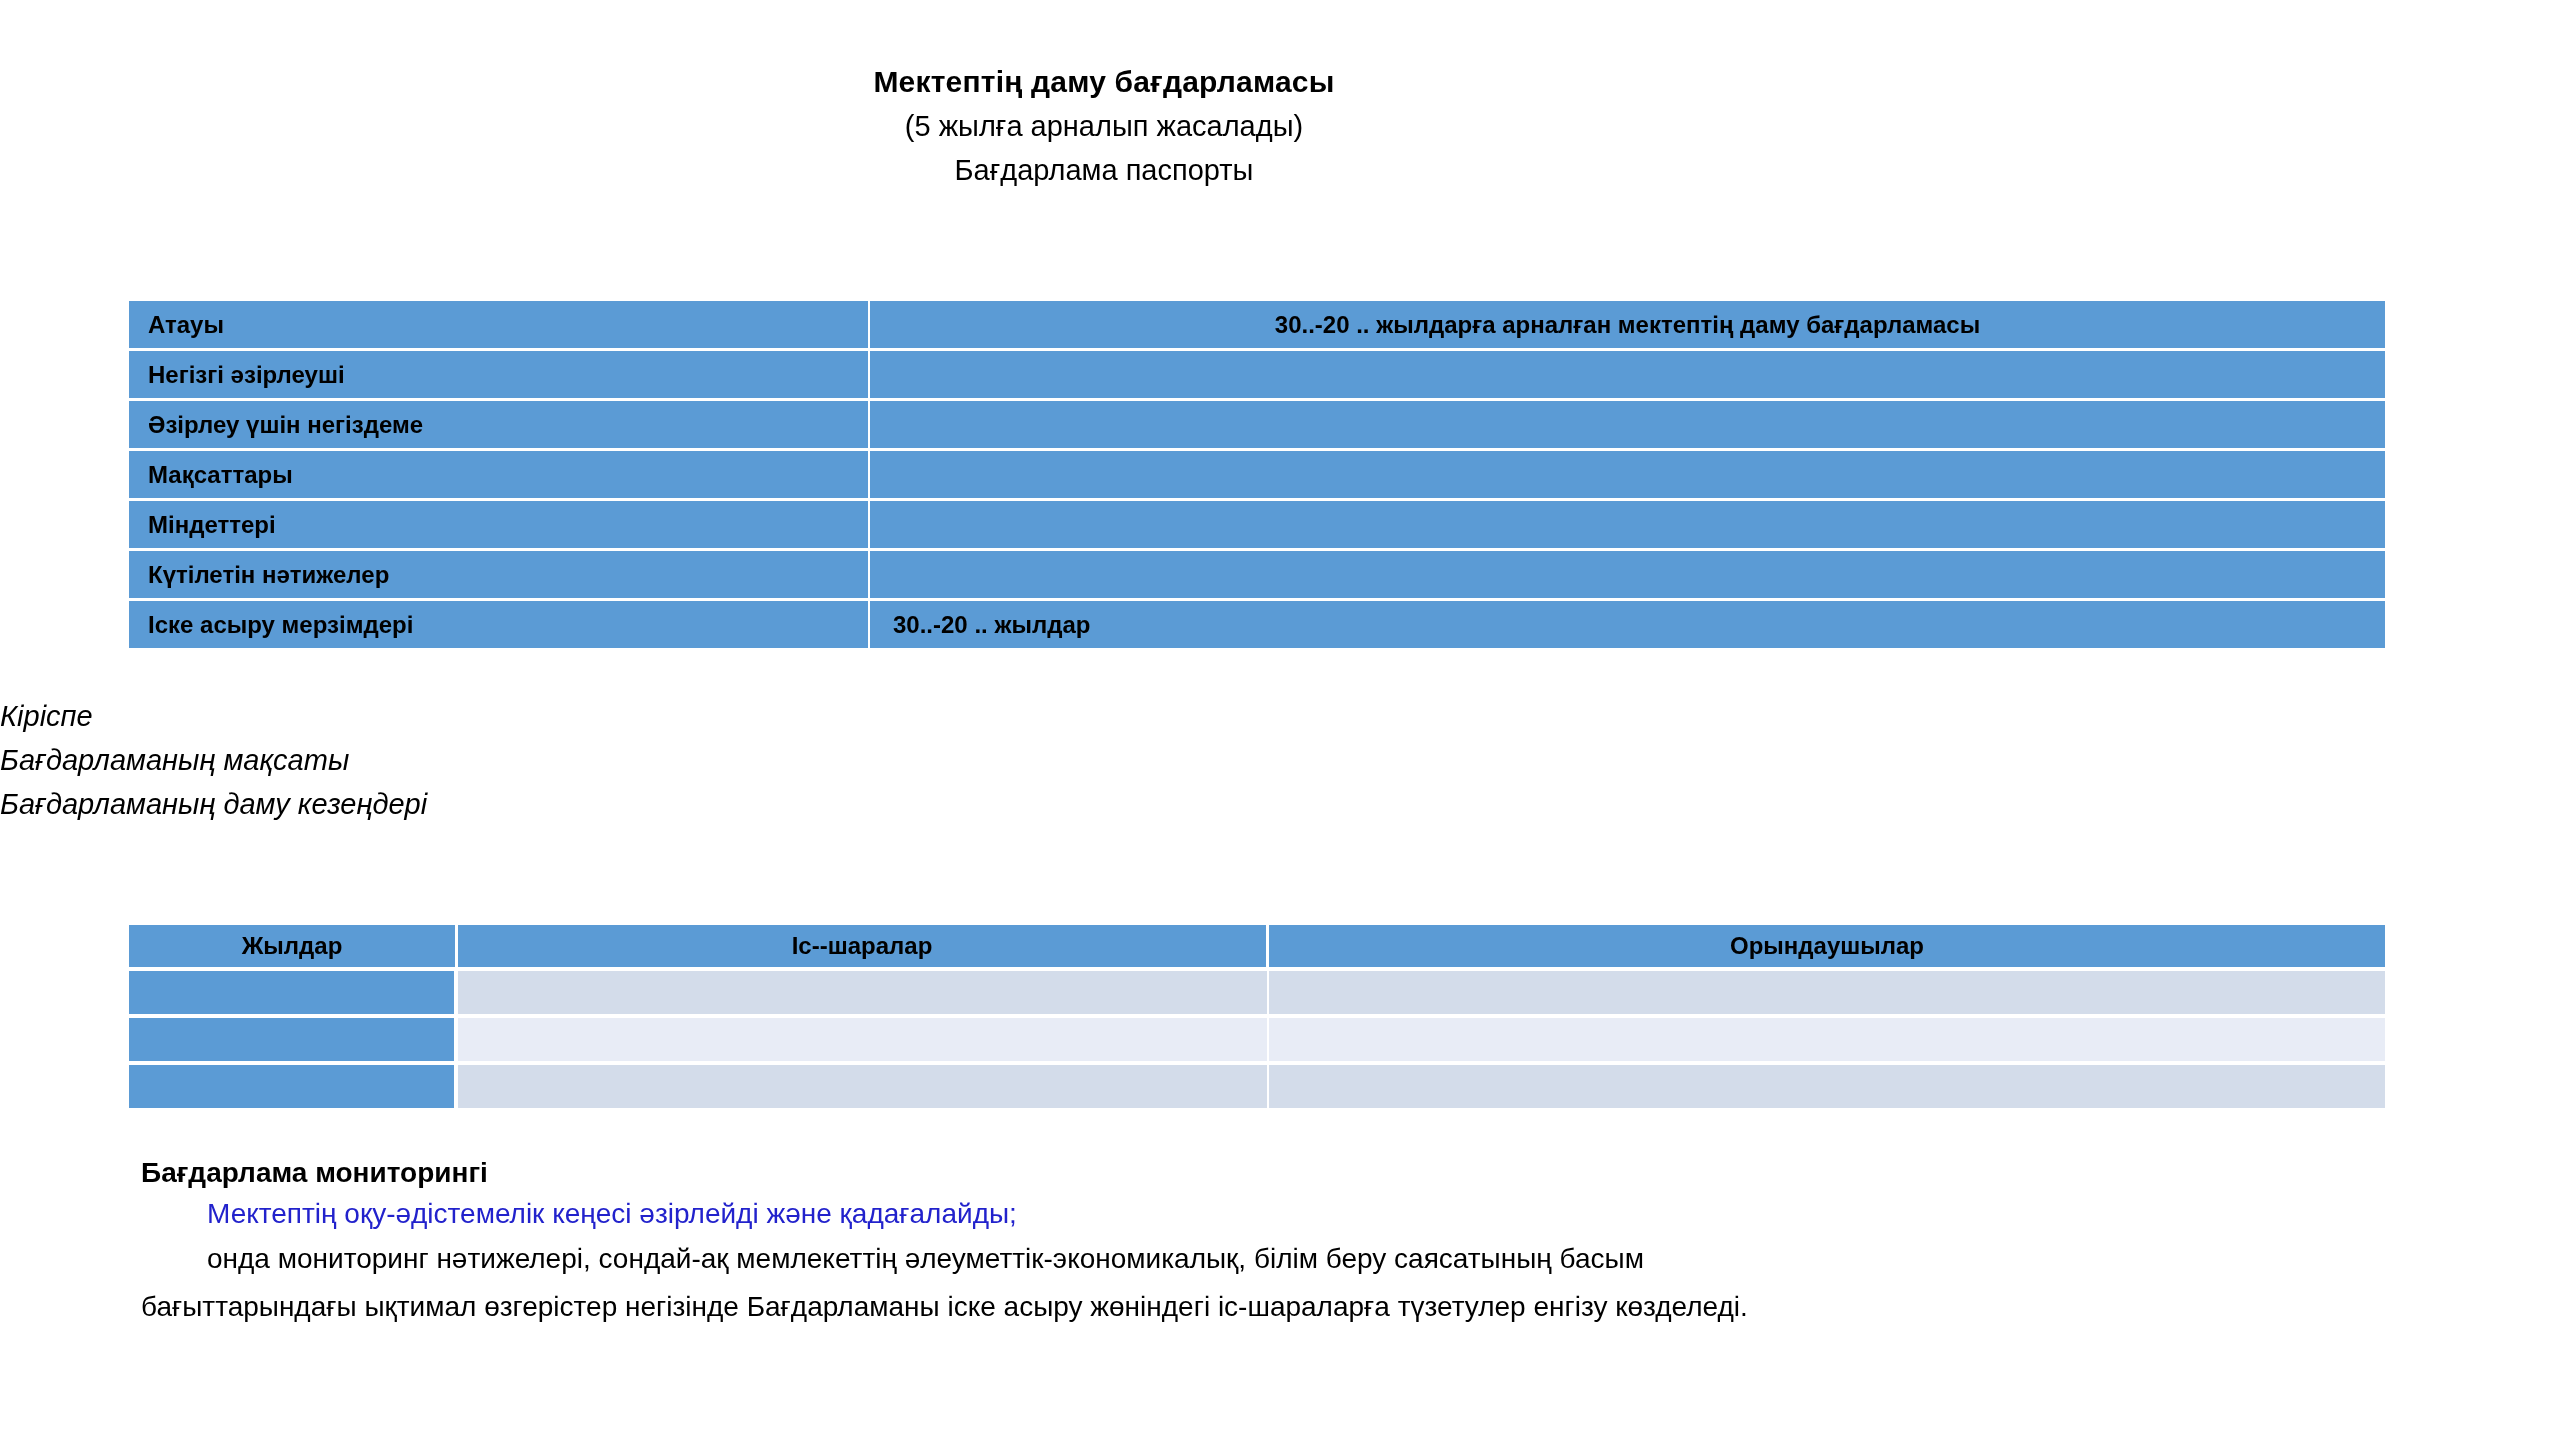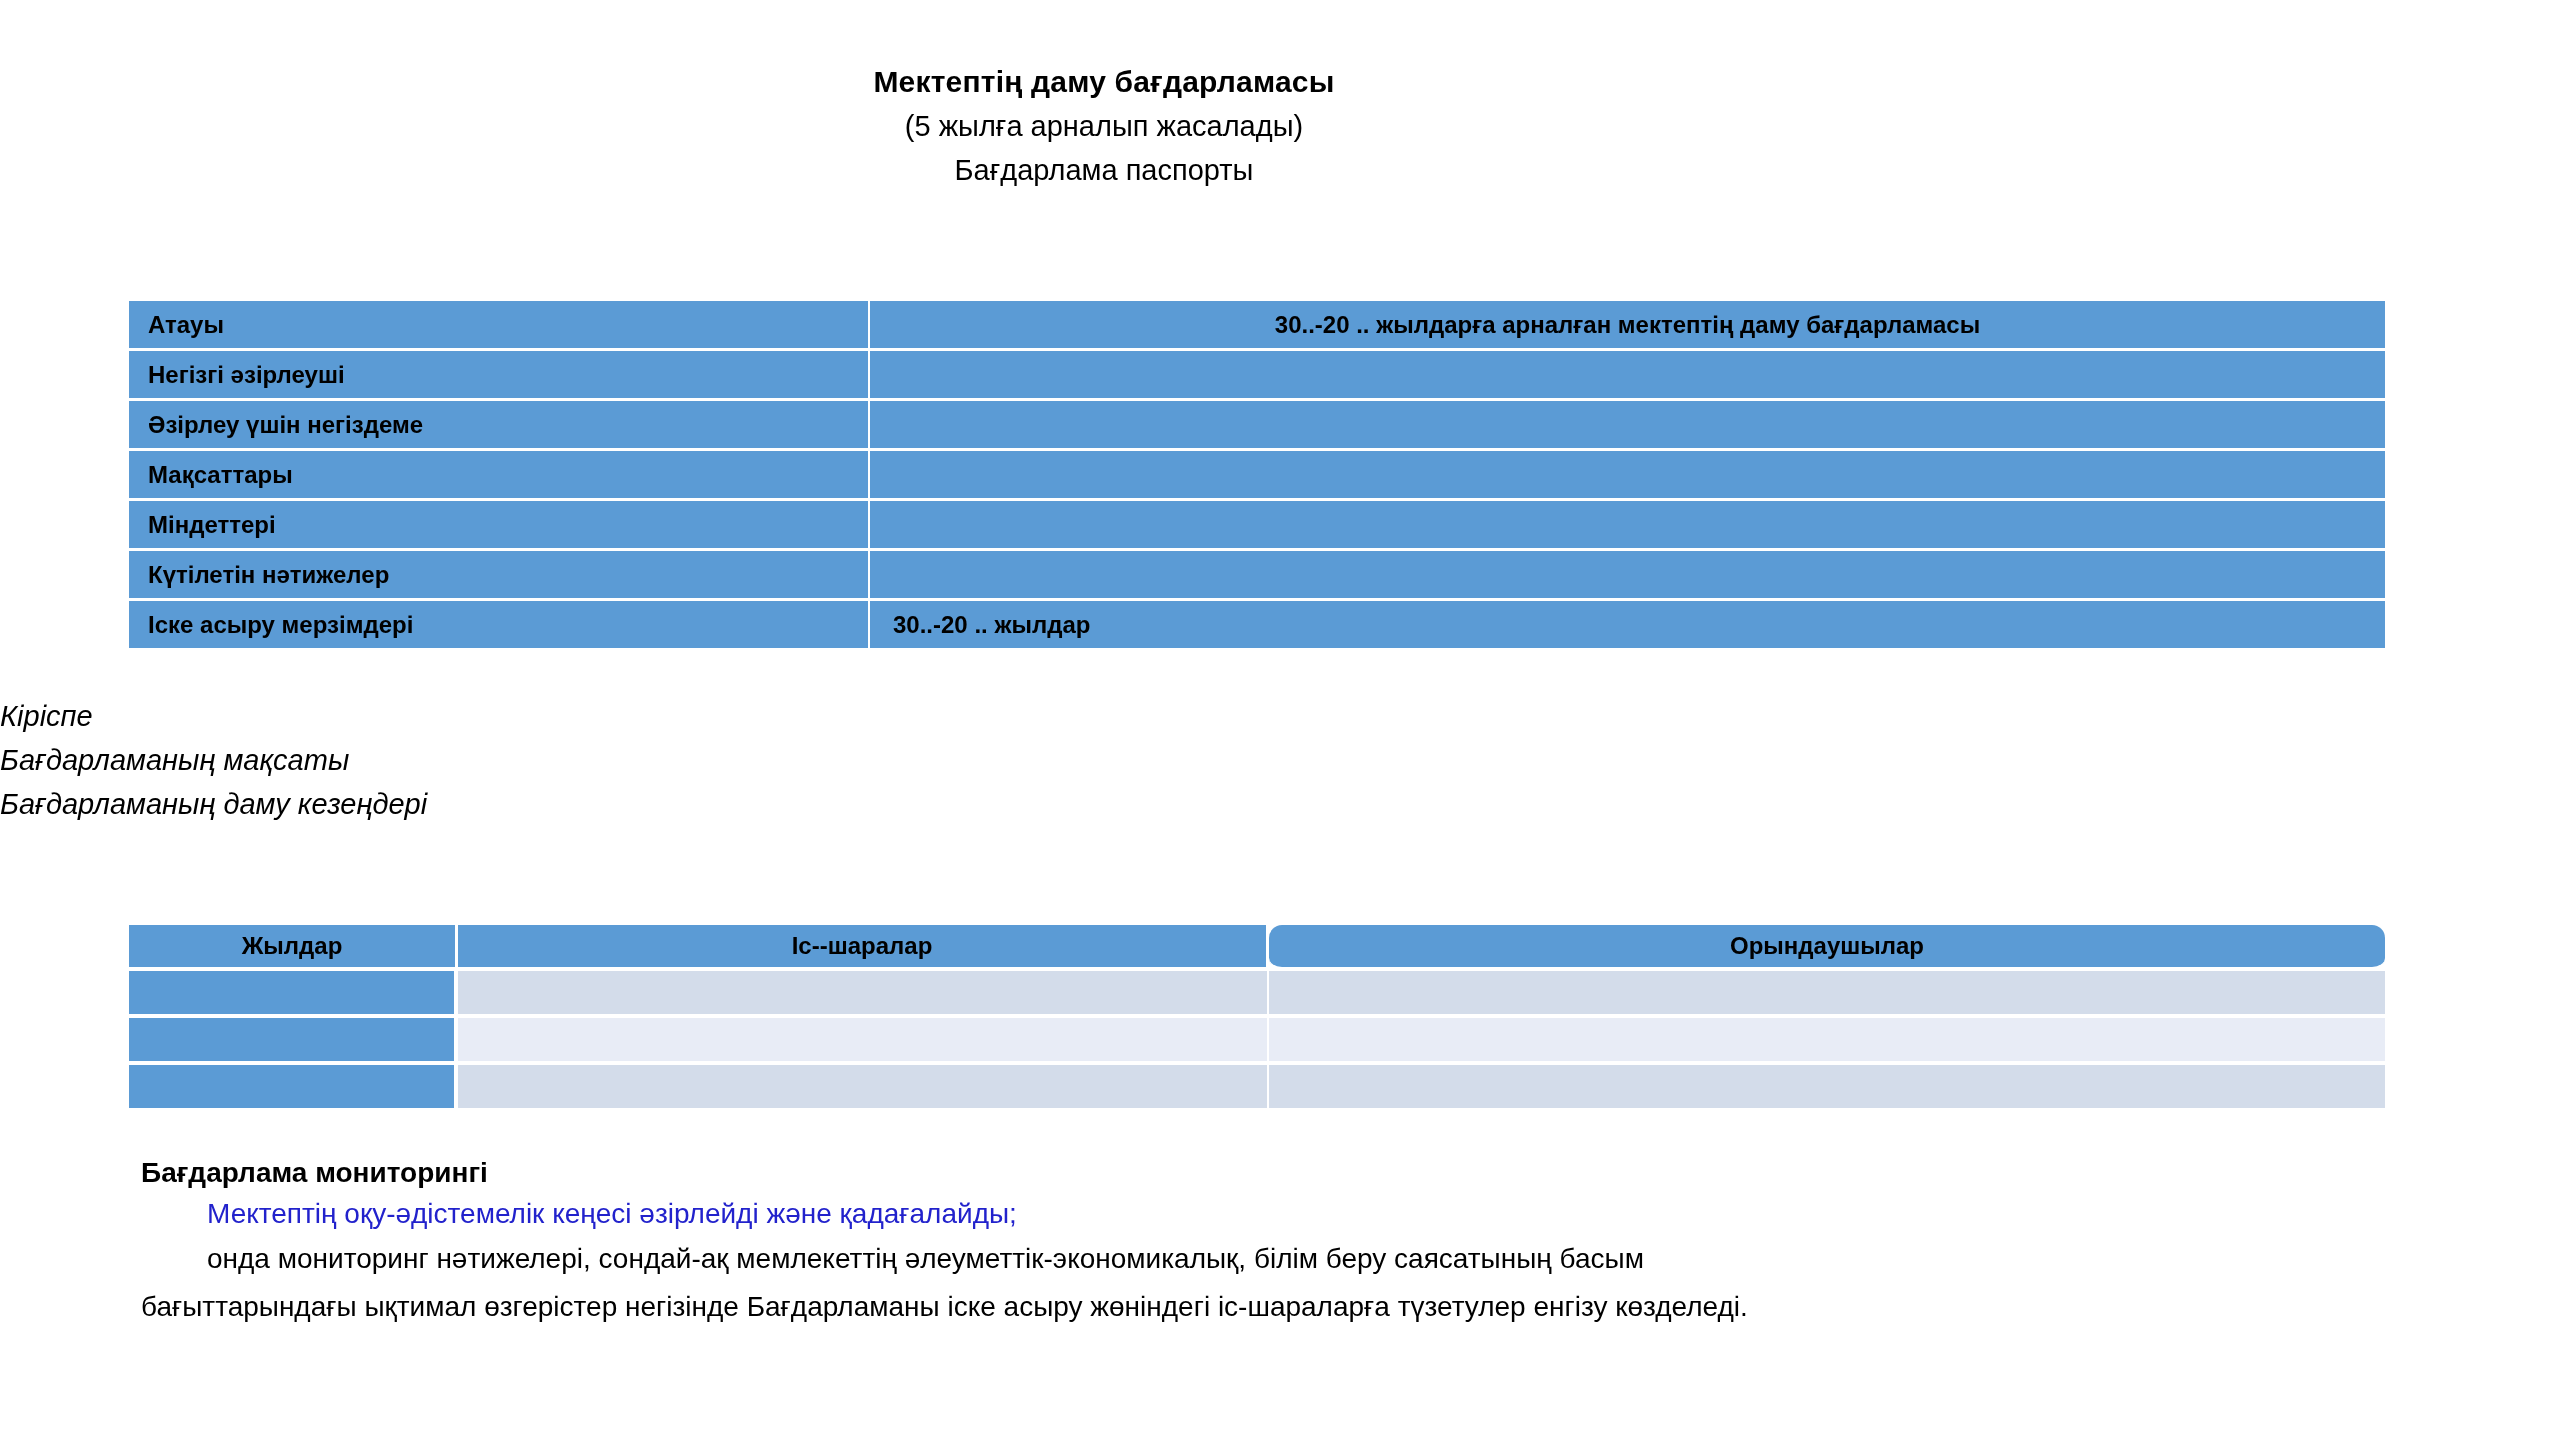--- a/index.html
+++ b/index.html
@@ -99,21 +99,21 @@
   #schedule-table th {
     background: #5b9bd5;
     height: 42px;
     font-size: 24px;
     font-weight: bold;
     color: #000000;
     text-align: center;
     border-right: 3.9px solid #ffffff;
     border-bottom: 4.8px solid #ffffff;
   }
-  #schedule-table th:last-child { border-right: none; border-radius: 13px; }
+  #schedule-table th:last-child { border-right: none; }
   #schedule-table col.col-years  { width: 329px; }
   #schedule-table col.col-events { width: 811px; }
   #schedule-table col.col-exec   { width: 1116px; }
 
   #schedule-table tbody td { height: 43px; }
   #schedule-table tbody td.years-cell {
     background: #5b9bd5;
     border-right: 4.8px solid #ffffff;
   }
   #schedule-table tbody tr.row-odd td.data-cell { background: #d3dcea; }

